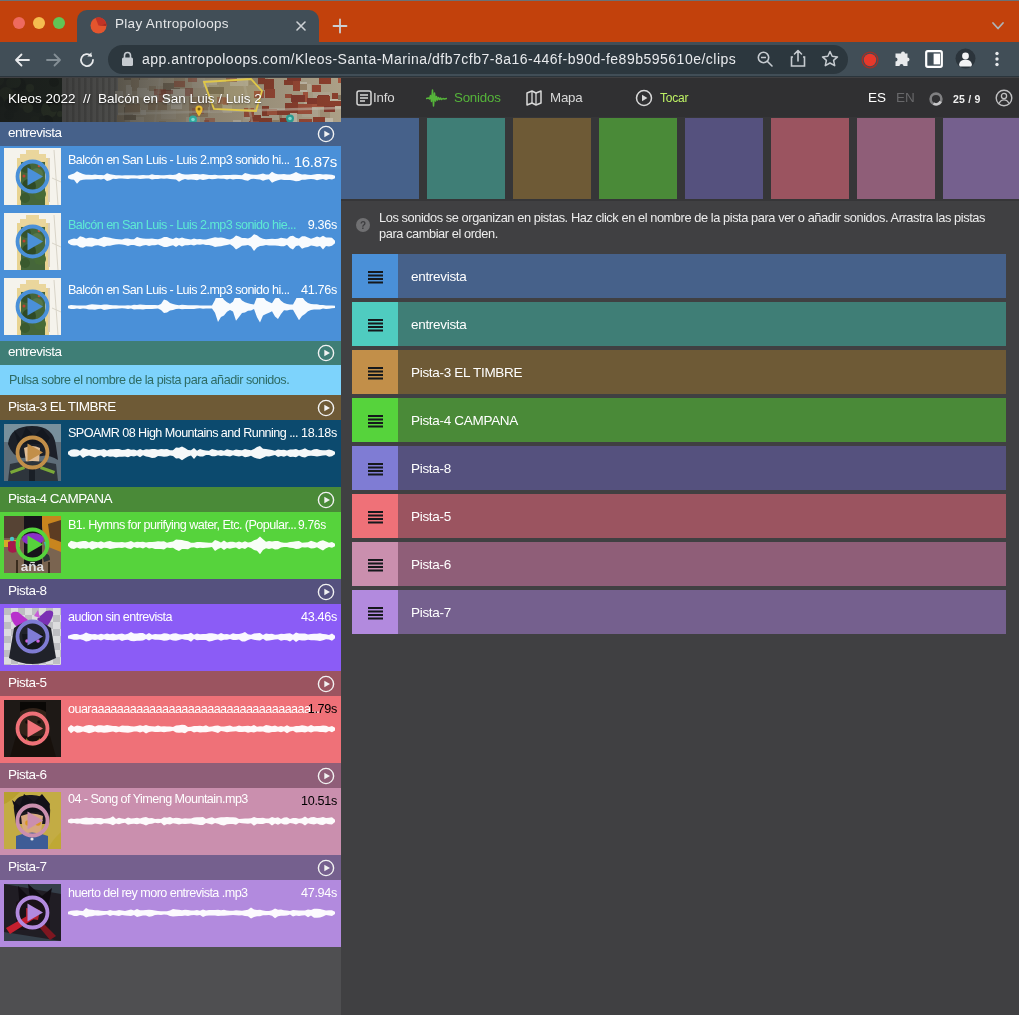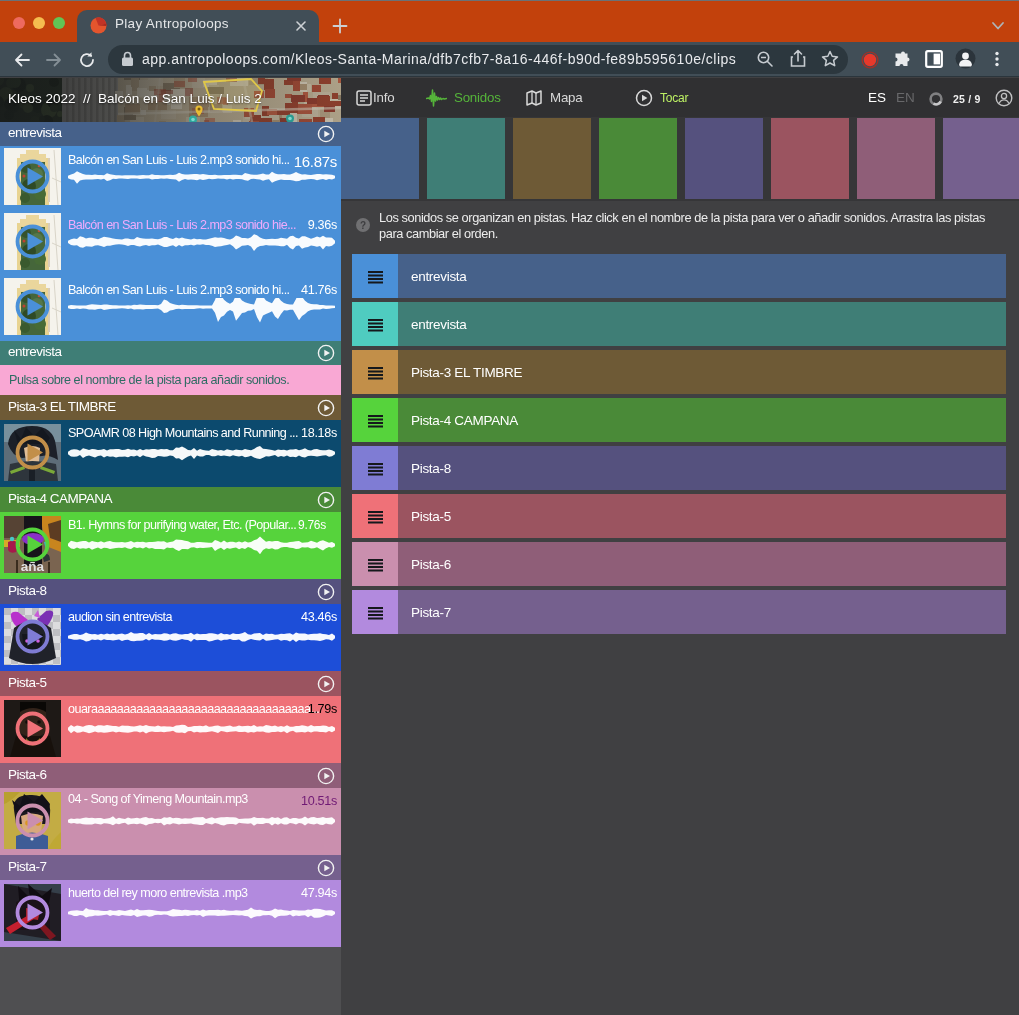--- a/index.html
+++ b/index.html
@@ -421,21 +421,21 @@
         <circle cx="33" cy="26" r="6" fill="#55774a"></circle>
         <circle cx="25" cy="38" r="7" fill="#2f4a26"></circle>
         <circle cx="36" cy="46" r="6" fill="#476b36"></circle>
         <circle cx="21" cy="50" r="5" fill="#3a5a2e"></circle>
         <circle cx="20" cy="28" r="1.5" fill="#c04030"></circle>
         <circle cx="35" cy="18" r="1.3" fill="#c05038"></circle>
         <rect x="44" y="10" width="2" height="44" fill="#d8cdb8"></rect>
         <circle cx="28.5" cy="28.5" r="15" fill="none" stroke="#4a90d8" stroke-width="3.8"></circle>
         <path d="M23.5 19.5 L39 28.5 L23.5 37.5 Z" fill="#4a90d8"></path>
       </svg></div>
-    <div class="abs" style="left:68px;top:7px;width:234px;font-size:12.6px;letter-spacing:-0.55px;color:#f0abfc;white-space:nowrap;overflow:hidden">Balcón en San Luis - Luis 2.mp3 sonido hie...</div>
+    <div class="abs" style="left:68px;top:7px;width:234px;font-size:12.6px;letter-spacing:-0.55px;color:#5eead4;white-space:nowrap;overflow:hidden">Balcón en San Luis - Luis 2.mp3 sonido hie...</div>
     <div class="abs" style="left:287px;top:7px;width:50px;font-size:12.6px;letter-spacing:-0.3px;color:#fff;text-align:right">9.36s</div>
     <svg class="abs" style="left:68px;top:22px" width="269" height="36" viewBox="0 0 269 36">
       <polygon points="0.0,7.8 3.0,6.3 6.0,5.6 9.0,6.1 12.0,3.3 15.0,4.0 18.0,5.4 21.0,4.7 24.0,4.8 27.0,5.4 30.0,6.2 33.0,4.9 36.0,3.7 39.0,4.3 42.0,4.7 45.0,5.4 48.0,6.0 51.0,6.2 54.0,6.4 57.0,5.5 60.0,5.4 63.0,6.2 66.0,6.2 69.0,4.0 72.0,4.9 75.0,5.6 78.0,5.7 81.0,5.7 84.0,5.4 87.0,6.0 90.0,6.2 93.0,5.5 96.0,3.9 99.0,4.1 102.0,5.2 105.0,6.1 108.0,4.4 111.0,5.6 114.0,4.6 117.0,5.6 120.0,6.1 123.0,6.5 126.0,5.4 129.0,6.2 132.0,6.0 135.0,6.5 138.0,6.5 141.0,5.8 144.0,5.1 147.0,4.2 150.0,4.8 153.0,4.5 156.0,5.1 159.0,6.0 162.0,6.5 165.0,5.3 168.0,2.5 171.0,3.5 174.0,5.0 177.0,5.1 180.0,5.4 183.0,4.3 186.0,1.2 189.0,2.2 192.0,4.5 195.0,5.7 198.0,6.2 201.0,6.0 204.0,5.7 207.0,5.9 210.0,5.8 213.0,4.7 216.0,5.2 219.0,5.7 222.0,3.3 225.0,2.7 228.0,4.8 231.0,5.5 234.0,3.3 237.0,3.2 240.0,4.4 243.0,5.7 246.0,4.7 249.0,3.6 252.0,4.4 255.0,2.7 258.0,4.4 261.0,4.5 264.0,4.8 267.0,7.8 267.0,10.2 264.0,12.8 261.0,13.6 258.0,12.9 255.0,16.5 252.0,13.1 249.0,13.7 246.0,13.1 243.0,12.6 240.0,13.9 237.0,14.5 234.0,15.7 231.0,12.5 228.0,13.1 225.0,16.4 222.0,15.0 219.0,11.7 216.0,13.3 213.0,13.2 210.0,12.7 207.0,12.4 204.0,12.5 201.0,12.4 198.0,11.9 195.0,12.8 192.0,13.1 189.0,14.5 186.0,17.9 183.0,13.4 180.0,11.9 177.0,12.4 174.0,12.8 171.0,14.7 168.0,16.4 165.0,13.3 162.0,11.3 159.0,12.1 156.0,12.6 153.0,13.2 150.0,13.5 147.0,13.9 144.0,12.8 141.0,12.1 138.0,11.9 135.0,11.3 132.0,11.8 129.0,11.5 126.0,12.4 123.0,11.7 120.0,12.2 117.0,12.2 114.0,13.6 111.0,12.1 108.0,14.1 105.0,12.3 102.0,12.9 99.0,14.1 96.0,13.9 93.0,12.7 90.0,11.5 87.0,12.2 84.0,12.2 81.0,12.9 78.0,11.9 75.0,12.6 72.0,13.4 69.0,13.0 66.0,11.9 63.0,12.1 60.0,13.0 57.0,12.0 54.0,11.6 51.0,11.3 48.0,11.5 45.0,12.0 42.0,12.8 39.0,12.8 36.0,14.0 33.0,12.9 30.0,12.3 27.0,12.5 24.0,13.8 21.0,13.5 18.0,13.3 15.0,14.8 12.0,14.3 9.0,12.3 6.0,12.6 3.0,12.0 0.0,10.0" fill="#ffffff" fill-opacity="0.96"></polygon>
     </svg>
   </div>
 <div class="abs" style="left:0;top:276px;width:341px;height:65px;background:transparent">
     <div class="abs" style="left:4px;top:2px;width:57px;height:57px;overflow:hidden"><svg width="57" height="57" viewBox="0 0 57 57">
         <rect width="57" height="57" fill="#f5f3ec"></rect>
         <path d="M50 2 L54 57 M48 30 L57 34" stroke="#d8d4c8" stroke-width="1"></path>
         <rect x="13" y="10" width="32" height="47" fill="#e8d391"></rect>
@@ -459,21 +459,21 @@
       <polygon points="0.0,7.8 3.0,6.9 6.0,7.2 9.0,7.4 12.0,7.4 15.0,7.5 18.0,7.4 21.0,6.8 24.0,6.3 27.0,6.5 30.0,6.7 33.0,7.0 36.0,6.6 39.0,6.6 42.0,7.0 45.0,7.3 48.0,7.3 51.0,7.4 54.0,7.5 57.0,7.6 60.0,7.2 63.0,7.4 66.0,6.7 69.0,7.1 72.0,6.5 75.0,6.7 78.0,7.0 81.0,7.1 84.0,7.0 87.0,7.0 90.0,7.2 93.0,6.1 96.0,1.6 99.0,2.5 102.0,4.9 105.0,6.0 108.0,6.7 111.0,7.2 114.0,6.8 117.0,6.9 120.0,7.2 123.0,7.2 126.0,7.2 129.0,7.3 132.0,7.4 135.0,7.5 138.0,7.6 141.0,7.5 144.0,7.5 147.0,2.1 150.0,-7.1 153.0,-2.9 156.0,1.7 159.0,4.3 162.0,5.7 165.0,3.8 168.0,-3.0 171.0,-1.4 174.0,2.4 177.0,4.2 180.0,5.2 183.0,5.9 186.0,6.6 189.0,-1.2 192.0,-7.9 195.0,-1.5 198.0,2.6 201.0,3.9 204.0,5.3 207.0,0.5 210.0,-1.1 213.0,2.7 216.0,5.0 219.0,6.1 222.0,6.6 225.0,6.6 228.0,1.0 231.0,-6.2 234.0,-1.3 237.0,2.7 240.0,4.9 243.0,5.9 246.0,6.2 249.0,6.3 252.0,6.9 255.0,7.1 258.0,7.4 261.0,7.4 264.0,7.4 267.0,7.8 267.0,10.1 264.0,10.3 261.0,10.7 258.0,10.9 255.0,10.6 252.0,11.4 249.0,11.6 246.0,11.5 243.0,12.1 240.0,13.2 237.0,16.1 234.0,18.1 231.0,22.3 228.0,16.9 225.0,11.7 222.0,11.8 219.0,12.4 216.0,12.3 213.0,16.0 210.0,21.1 207.0,18.4 204.0,13.2 201.0,14.8 198.0,16.0 195.0,17.5 192.0,24.6 189.0,19.3 186.0,11.1 183.0,12.5 180.0,12.7 177.0,14.6 174.0,14.9 171.0,18.9 168.0,22.8 165.0,13.4 162.0,12.0 159.0,13.7 156.0,17.4 153.0,19.1 150.0,23.9 147.0,14.8 144.0,10.5 141.0,10.5 138.0,10.6 135.0,10.7 132.0,10.3 129.0,10.5 126.0,10.9 123.0,10.9 120.0,11.1 117.0,11.0 114.0,11.2 111.0,10.7 108.0,11.1 105.0,12.1 102.0,12.5 99.0,14.4 96.0,15.0 93.0,12.1 90.0,10.5 87.0,10.8 84.0,10.9 81.0,11.0 78.0,11.1 75.0,11.5 72.0,11.2 69.0,11.2 66.0,11.4 63.0,10.4 60.0,11.0 57.0,10.5 54.0,10.3 51.0,10.6 48.0,10.7 45.0,10.7 42.0,11.0 39.0,11.6 36.0,11.9 33.0,10.7 30.0,11.1 27.0,11.8 24.0,11.4 21.0,11.4 18.0,10.8 15.0,10.4 12.0,10.9 9.0,10.5 6.0,11.0 3.0,10.9 0.0,10.3" fill="#ffffff" fill-opacity="0.96"></polygon>
     </svg>
   </div>
 <div class="abs" style="left:0;top:341px;width:341px;height:24px;background:#3f7e76">
     <div class="abs" style="left:8px;top:3px;font-size:13.5px;letter-spacing:-0.5px;color:#fff">entrevista</div>
     <svg width="18" height="18" viewBox="0 0 18 18" style="position:absolute;right:6px;top:50%;margin-top:-9px">
       <circle cx="9" cy="9" r="7.6" fill="none" stroke="#f2f2f2" stroke-width="1.4"></circle>
       <path d="M7.3 5.7 L13 9 L7.3 12.3 Z" fill="#f2f2f2"></path>
     </svg>
   </div>
-<div class="abs" style="left:0;top:365px;width:341px;height:40px;background:#f9a8d4">
+<div class="abs" style="left:0;top:365px;width:341px;height:40px;background:#7dd3fc">
     <div class="abs" style="left:9px;top:8px;font-size:12.6px;letter-spacing:-0.45px;color:#2e6b63">Pulsa sobre el nombre de la pista para añadir sonidos.</div>
   </div>
 <div class="abs" style="left:0;top:395px;width:341px;height:25px;background:#6e5a36">
     <div class="abs" style="left:8px;top:4px;font-size:13.5px;letter-spacing:-0.5px;color:#fff">Pista-3 EL TIMBRE</div>
     <svg width="18" height="18" viewBox="0 0 18 18" style="position:absolute;right:6px;top:50%;margin-top:-9px">
       <circle cx="9" cy="9" r="7.6" fill="none" stroke="#f2f2f2" stroke-width="1.4"></circle>
       <path d="M7.3 5.7 L13 9 L7.3 12.3 Z" fill="#f2f2f2"></path>
     </svg>
   </div>
 <div class="abs" style="left:0;top:420px;width:341px;height:67px;background:#0c4a6e">
@@ -529,21 +529,21 @@
       <polygon points="0.0,7.8 3.0,4.8 6.0,5.5 9.0,6.3 12.0,5.6 15.0,5.0 18.0,5.0 21.0,6.4 24.0,4.9 27.0,5.7 30.0,6.3 33.0,5.2 36.0,6.5 39.0,5.4 42.0,4.9 45.0,6.0 48.0,6.2 51.0,6.2 54.0,5.9 57.0,6.6 60.0,5.9 63.0,4.9 66.0,6.6 69.0,5.7 72.0,6.1 75.0,5.7 78.0,6.4 81.0,6.0 84.0,5.9 87.0,5.8 90.0,5.3 93.0,5.5 96.0,5.2 99.0,6.8 102.0,6.1 105.0,5.6 108.0,3.4 111.0,3.8 114.0,4.1 117.0,4.7 120.0,5.3 123.0,6.7 126.0,6.7 129.0,6.0 132.0,5.9 135.0,6.3 138.0,6.5 141.0,6.7 144.0,6.7 147.0,4.0 150.0,5.1 153.0,6.5 156.0,4.4 159.0,6.4 162.0,5.7 165.0,5.8 168.0,6.5 171.0,5.4 174.0,6.4 177.0,5.3 180.0,6.4 183.0,6.0 186.0,4.2 189.0,3.3 192.0,0.5 195.0,3.2 198.0,5.8 201.0,4.9 204.0,5.6 207.0,4.9 210.0,5.0 213.0,6.2 216.0,6.7 219.0,6.8 222.0,5.9 225.0,5.8 228.0,5.2 231.0,5.0 234.0,6.7 237.0,6.4 240.0,6.2 243.0,4.8 246.0,5.8 249.0,6.7 252.0,5.0 255.0,4.2 258.0,5.5 261.0,6.8 264.0,5.9 267.0,7.8 267.0,10.3 264.0,11.8 261.0,10.9 258.0,12.2 255.0,14.4 252.0,13.0 249.0,11.2 246.0,12.2 243.0,12.5 240.0,11.3 237.0,11.4 234.0,11.3 231.0,12.8 228.0,12.9 225.0,12.0 222.0,11.7 219.0,10.9 216.0,11.1 213.0,11.5 210.0,13.2 207.0,13.5 204.0,12.2 201.0,12.9 198.0,12.2 195.0,13.9 192.0,18.2 189.0,14.8 186.0,13.9 183.0,12.0 180.0,11.1 177.0,13.0 174.0,12.0 171.0,13.3 168.0,11.5 165.0,11.9 162.0,12.8 159.0,12.0 156.0,13.9 153.0,11.8 150.0,12.9 147.0,15.0 144.0,10.9 141.0,11.4 138.0,11.7 135.0,11.9 132.0,11.8 129.0,12.2 126.0,11.3 123.0,11.6 120.0,13.2 117.0,13.1 114.0,13.1 111.0,15.0 108.0,13.7 105.0,11.8 102.0,12.1 99.0,11.4 96.0,13.5 93.0,12.9 90.0,13.0 87.0,12.9 84.0,12.1 81.0,12.5 78.0,11.1 75.0,12.5 72.0,11.4 69.0,12.1 66.0,11.1 63.0,12.9 60.0,12.6 57.0,11.2 54.0,12.1 51.0,11.8 48.0,11.9 45.0,12.5 42.0,13.1 39.0,12.0 36.0,11.7 33.0,13.0 30.0,11.5 27.0,12.5 24.0,13.8 21.0,11.7 18.0,12.7 15.0,12.3 12.0,12.7 9.0,11.5 6.0,13.0 3.0,12.6 0.0,10.0" fill="#ffffff" fill-opacity="0.96"></polygon>
     </svg>
   </div>
 <div class="abs" style="left:0;top:579px;width:341px;height:25px;background:#55517e">
     <div class="abs" style="left:8px;top:4px;font-size:13.5px;letter-spacing:-0.5px;color:#fff">Pista-8</div>
     <svg width="18" height="18" viewBox="0 0 18 18" style="position:absolute;right:6px;top:50%;margin-top:-9px">
       <circle cx="9" cy="9" r="7.6" fill="none" stroke="#f2f2f2" stroke-width="1.4"></circle>
       <path d="M7.3 5.7 L13 9 L7.3 12.3 Z" fill="#f2f2f2"></path>
     </svg>
   </div>
-<div class="abs" style="left:0;top:604px;width:341px;height:67px;background:#1d4ed8">
+<div class="abs" style="left:0;top:604px;width:341px;height:67px;background:#8b5cf6">
     <div class="abs" style="left:4px;top:4px;width:57px;height:57px;overflow:hidden"><svg width="57" height="57" viewBox="0 0 57 57">
         <rect width="57" height="57" fill="#dcdcde"></rect>
         <g fill="#bebec2">
           <rect x="0" y="0" width="7" height="7"></rect>
           <rect x="14" y="0" width="7" height="7"></rect>
           <rect x="28" y="0" width="7" height="7"></rect>
           <rect x="42" y="0" width="7" height="7"></rect>
           <rect x="56" y="0" width="7" height="7"></rect>
           <rect x="7" y="7" width="7" height="7"></rect>
           <rect x="21" y="7" width="7" height="7"></rect>
@@ -639,21 +639,21 @@
         <path d="M8 8 L16 14 L20 2 L30 10 L38 2 L46 12 L44 20 L12 20 Z" fill="#121018"></path>
         <path d="M17 24 Q28 19 39 24 L37 41 Q28 46 19 41 Z" fill="#d8a87c"></path>
         <circle cx="24" cy="31" r="2.8" fill="#d89622"></circle>
         <circle cx="34" cy="31" r="2.8" fill="#d89622"></circle>
         <path d="M12 44 Q28 37 44 44 L44 57 L12 57 Z" fill="#3e5c96"></path>
         <circle cx="28" cy="47" r="1.6" fill="#e8e8e8"></circle>
         <circle cx="28.5" cy="28.5" r="15" fill="none" stroke="#ca8fae" stroke-width="3.8"></circle>
         <path d="M23.5 19.5 L39 28.5 L23.5 37.5 Z" fill="#ca8fae"></path>
       </svg></div>
     <div class="abs" style="left:68px;top:4px;width:234px;font-size:12.6px;letter-spacing:-0.55px;color:#fff;white-space:nowrap;overflow:hidden">04 - Song of Yimeng Mountain.mp3</div>
-    <div class="abs" style="left:287px;top:6px;width:50px;font-size:12.6px;letter-spacing:-0.3px;color:#701a75;text-align:right">10.51s</div>
+    <div class="abs" style="left:287px;top:6px;width:50px;font-size:12.6px;letter-spacing:-0.3px;color:#000000;text-align:right">10.51s</div>
     <svg class="abs" style="left:68px;top:24px" width="269" height="36" viewBox="0 0 269 36">
       <polygon points="0.0,7.8 3.0,6.6 6.0,6.9 9.0,6.4 12.0,6.8 15.0,6.0 18.0,5.4 21.0,6.1 24.0,5.7 27.0,6.2 30.0,6.1 33.0,6.0 36.0,6.9 39.0,6.6 42.0,6.1 45.0,4.2 48.0,6.9 51.0,5.7 54.0,6.6 57.0,6.9 60.0,5.6 63.0,6.6 66.0,6.3 69.0,5.8 72.0,6.4 75.0,5.6 78.0,5.0 81.0,6.2 84.0,5.9 87.0,7.0 90.0,6.8 93.0,6.9 96.0,5.3 99.0,5.8 102.0,5.1 105.0,6.3 108.0,5.8 111.0,5.9 114.0,6.7 117.0,6.3 120.0,6.5 123.0,6.4 126.0,5.4 129.0,5.3 132.0,5.3 135.0,5.0 138.0,6.9 141.0,6.0 144.0,5.2 147.0,6.6 150.0,5.8 153.0,5.2 156.0,5.2 159.0,5.0 162.0,5.3 165.0,5.3 168.0,5.6 171.0,6.9 174.0,6.8 177.0,6.6 180.0,6.5 183.0,6.2 186.0,5.0 189.0,5.9 192.0,6.0 195.0,5.8 198.0,6.6 201.0,6.6 204.0,5.0 207.0,6.1 210.0,5.2 213.0,6.9 216.0,5.5 219.0,5.3 222.0,6.9 225.0,6.0 228.0,5.9 231.0,6.7 234.0,6.3 237.0,4.5 240.0,6.5 243.0,5.2 246.0,4.9 249.0,6.0 252.0,5.7 255.0,5.1 258.0,6.0 261.0,5.8 264.0,5.3 267.0,7.8 267.0,10.1 264.0,12.5 261.0,12.2 258.0,11.5 255.0,12.9 252.0,12.8 249.0,11.5 246.0,12.5 243.0,12.1 240.0,11.3 237.0,13.5 234.0,11.5 231.0,10.9 228.0,12.5 225.0,11.5 222.0,11.0 219.0,12.6 216.0,12.4 213.0,11.2 210.0,12.7 207.0,11.6 204.0,13.6 201.0,11.3 198.0,11.0 195.0,11.9 192.0,11.9 189.0,11.7 186.0,13.7 183.0,11.3 180.0,11.7 177.0,11.5 174.0,11.2 171.0,10.8 168.0,12.8 165.0,12.0 162.0,12.1 159.0,12.2 156.0,13.4 153.0,13.1 150.0,11.7 147.0,11.0 144.0,12.6 141.0,11.8 138.0,11.0 135.0,12.9 132.0,13.0 129.0,12.6 126.0,12.3 123.0,11.4 120.0,11.7 117.0,12.0 114.0,11.7 111.0,12.6 108.0,11.8 105.0,11.3 102.0,12.4 99.0,12.1 96.0,13.4 93.0,10.8 90.0,11.3 87.0,10.8 84.0,11.8 81.0,12.1 78.0,13.4 75.0,12.2 72.0,11.6 69.0,12.2 66.0,11.8 63.0,11.9 60.0,12.7 57.0,10.8 54.0,11.3 51.0,12.2 48.0,11.4 45.0,13.3 42.0,11.9 39.0,11.5 36.0,11.3 33.0,12.5 30.0,12.0 27.0,11.4 24.0,12.4 21.0,12.5 18.0,12.4 15.0,12.2 12.0,11.5 9.0,11.7 6.0,10.9 3.0,11.6 0.0,10.4" fill="#ffffff" fill-opacity="0.96"></polygon>
     </svg>
   </div>
 <div class="abs" style="left:0;top:855px;width:341px;height:25px;background:#75608e">
     <div class="abs" style="left:8px;top:4px;font-size:13.5px;letter-spacing:-0.5px;color:#fff">Pista-7</div>
     <svg width="18" height="18" viewBox="0 0 18 18" style="position:absolute;right:6px;top:50%;margin-top:-9px">
       <circle cx="9" cy="9" r="7.6" fill="none" stroke="#f2f2f2" stroke-width="1.4"></circle>
       <path d="M7.3 5.7 L13 9 L7.3 12.3 Z" fill="#f2f2f2"></path>
     </svg>

